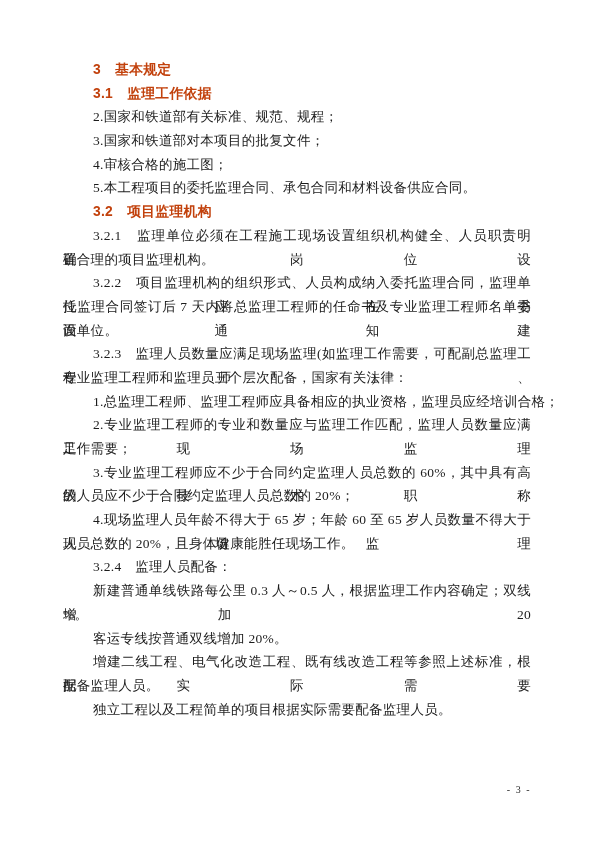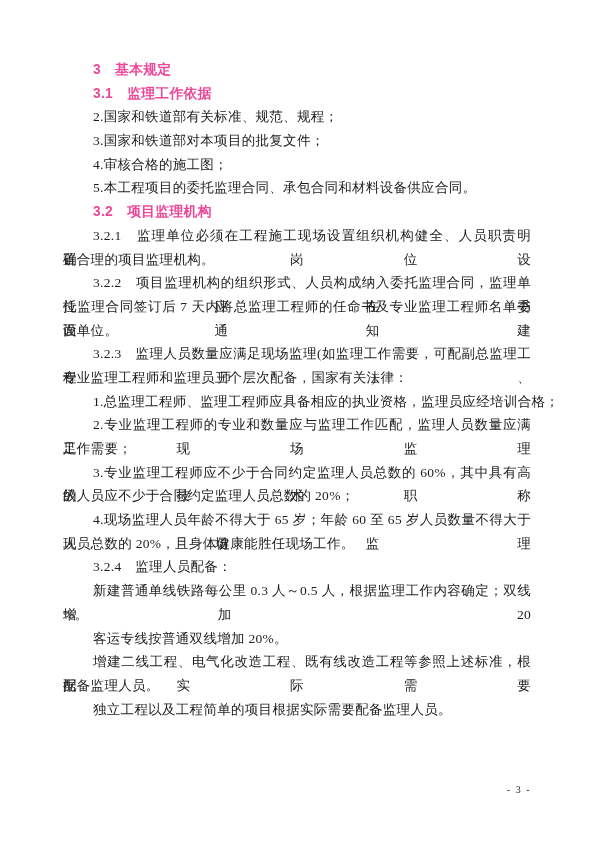--- a/index.html
+++ b/index.html
@@ -35,21 +35,21 @@
   }
   .line.fill {
     white-space: normal;
     text-align: justify;
     text-align-last: justify;
   }
   .line.heading {
     font-family: "Liberation Sans", "DejaVu Sans", sans-serif;
     font-weight: bold;
     font-size: 13.8px;
-    color: #ec4899;
+    color: #c2410c;
   }
   .footer {
     position: absolute;
     left: 0;
     top: 784px;
     width: 531px;
     text-align: right;
     font-size: 10px;
     letter-spacing: 1.5px;
     color: #2a2a2a;

